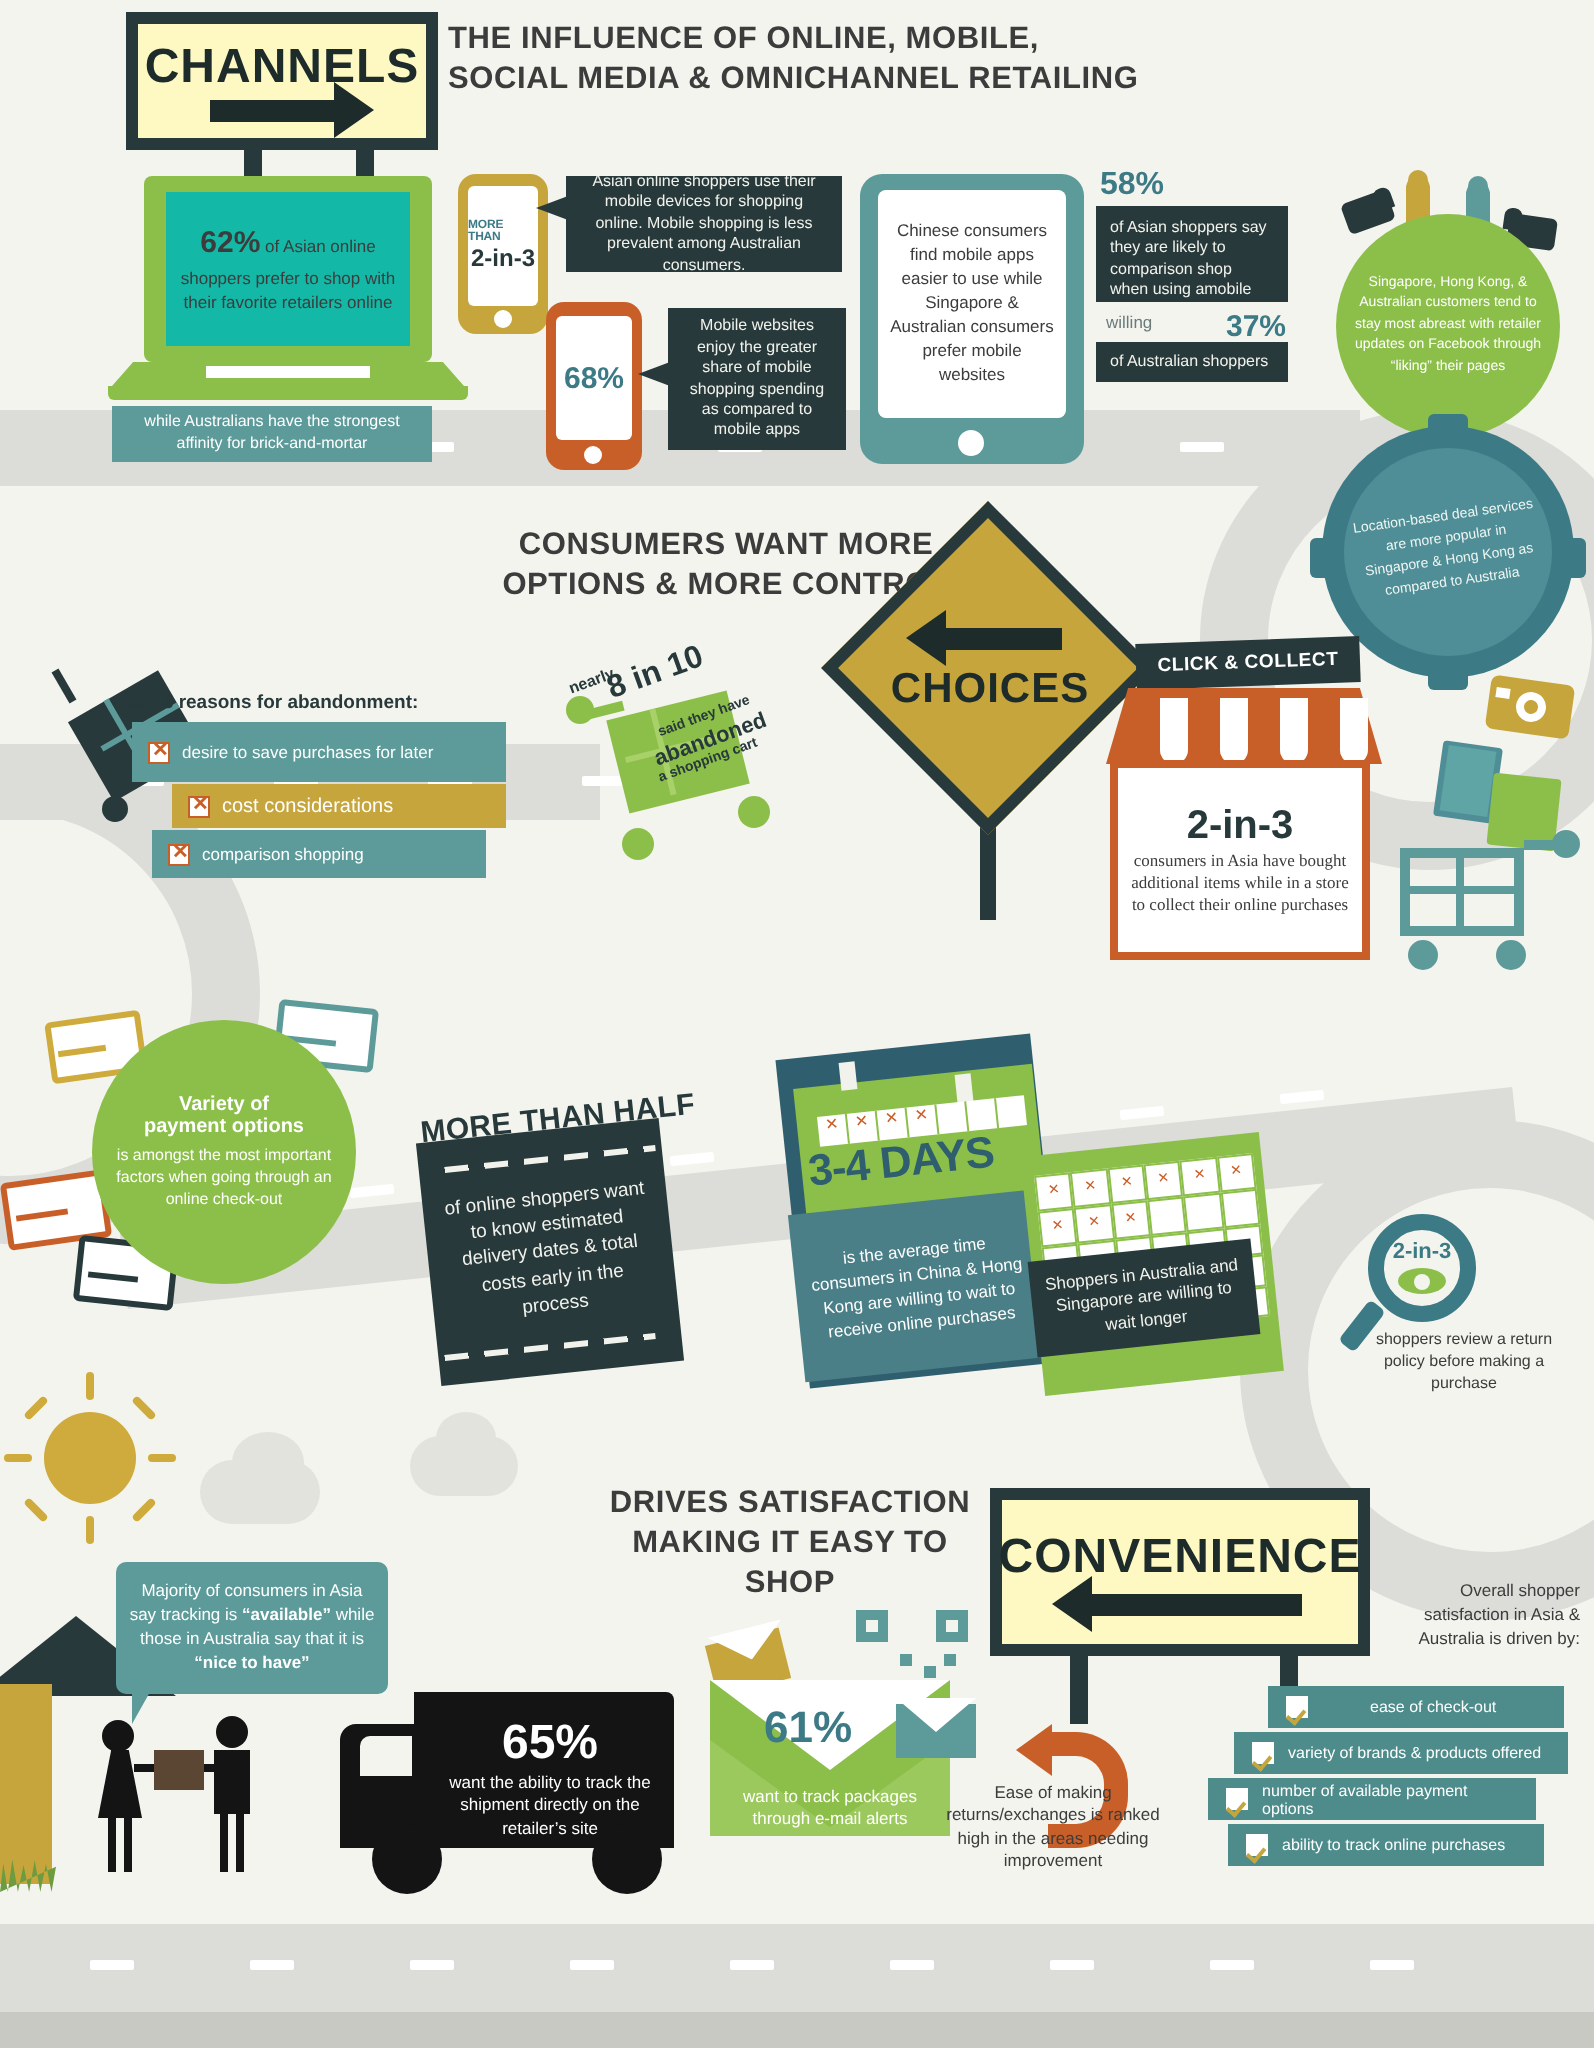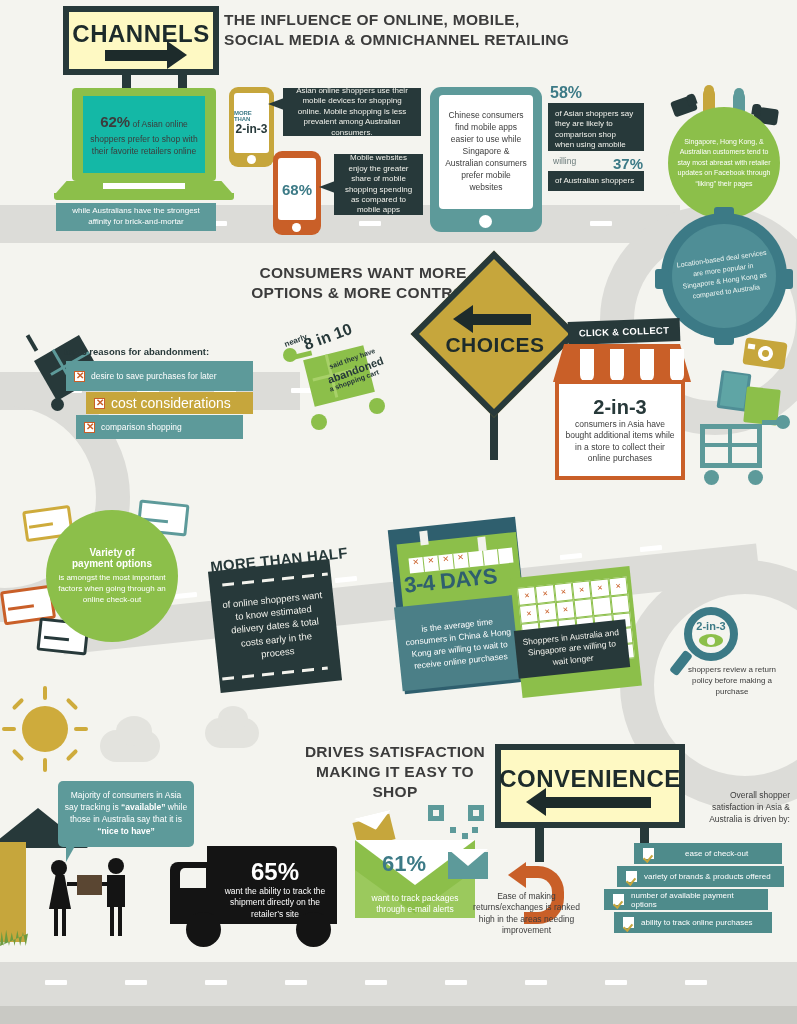--- a/index.html
+++ b/index.html
@@ -185,21 +185,21 @@
     <span>Asian online shoppers use their mobile devices for shopping online. Mobile shopping is less prevalent among Australian consumers.</span>
   </div>
   <div class="abs" style="left:268px;top:98px;width:0;height:0;border-top:6px solid transparent;border-bottom:6px solid transparent;border-right:16px solid #27393a;"></div>
 
   <div class="phone" style="left:273px;top:151px;width:48px;height:84px;background:#c95f28;"></div>
   <div class="phone-screen" style="left:278px;top:158px;width:38px;height:62px;">
     <div class="big-teal" style="font-size:15px;">68%</div>
   </div>
   <div class="phone-dot" style="left:292px;top:223px;"></div>
 
-  <div class="box-dark txtc" style="left:334px;top:154px;width:89px;height:61px;display:flex;align-items:center;">
+  <div class="box-dark txtc" style="left:334px;top:154px;width:89px;height:71px;display:flex;align-items:center;">
     <span>Mobile websites enjoy the greater share of mobile shopping spending as compared to mobile apps</span>
   </div>
   <div class="abs" style="left:319px;top:181px;width:0;height:0;border-top:6px solid transparent;border-bottom:6px solid transparent;border-right:16px solid #27393a;"></div>
 
   <div class="abs" style="left:430px;top:87px;width:112px;height:145px;background:#5d9a9a;border-radius:11px;"></div>
   <div class="abs" style="left:439px;top:95px;width:94px;height:114px;background:#ffffff;border-radius:4px;display:flex;align-items:center;justify-content:center;padding:6px;">
     <span class="txtc" style="font-size:8.5px;line-height:1.4;color:#3c3c3c;">Chinese consumers find mobile apps easier to use while Singapore &amp; Australian consumers prefer mobile websites</span>
   </div>
   <div class="abs" style="left:479px;top:215px;width:13px;height:13px;background:#ffffff;border-radius:50%;"></div>
 
@@ -251,21 +251,21 @@
   <div class="chk-row" style="left:66px;top:361px;width:187px;height:30px;background:#5d9a9a;">
     <span class="xbox">
         <span>✕</span>
       </span>
     <span style="font-size:8.5px;line-height:1.25;">desire to save purchases for later</span>
   </div>
   <div class="chk-row" style="left:86px;top:392px;width:167px;height:22px;background:#c6a63c;">
     <span class="xbox" style="border-color:#c95f28;">
         <span>✕</span>
       </span>
-    <span style="font-size:14px;">cost considerations</span>
+    <span style="font-size:10px;">cost considerations</span>
   </div>
   <div class="chk-row" style="left:76px;top:415px;width:167px;height:24px;background:#5d9a9a;">
     <span class="xbox">
         <span>✕</span>
       </span>
     <span style="font-size:8.5px;">comparison shopping</span>
   </div>
 
   <div class="abs rot-n14" style="left:308px;top:352px;width:62px;height:48px;background:#8cbf4a;"></div>
   <div class="abs rot-n14" style="left:312px;top:372px;width:54px;height:3px;background:#a8d169;"></div>
@@ -291,21 +291,21 @@
   <div class="abs" style="left:568px;top:320px;width:112px;height:23px;background:#27393a;display:flex;align-items:center;justify-content:center;transform:rotate(-2deg);">
     <span style="color:#ffffff;font-size:9.5px;font-weight:bold;letter-spacing:.3px;">CLICK &amp; COLLECT</span>
   </div>
   <div class="abs" style="left:553px;top:344px;width:138px;height:38px;background:#c95f28;clip-path:polygon(8% 0,92% 0,100% 100%,0 100%);"></div>
   <div class="abs" style="left:580px;top:349px;width:14px;height:33px;background:#ffffff;border-radius:0 0 7px 7px;"></div>
   <div class="abs" style="left:610px;top:349px;width:14px;height:33px;background:#ffffff;border-radius:0 0 7px 7px;"></div>
   <div class="abs" style="left:640px;top:349px;width:14px;height:33px;background:#ffffff;border-radius:0 0 7px 7px;"></div>
   <div class="abs" style="left:670px;top:349px;width:14px;height:33px;background:#ffffff;border-radius:0 0 7px 7px;"></div>
   <div class="abs" style="left:555px;top:380px;width:130px;height:100px;background:#ffffff;border:4px solid #c95f28;display:flex;flex-direction:column;align-items:center;justify-content:center;padding:4px;">
     <span style="font-size:20px;font-weight:bold;color:#27393a;">2-in-3</span>
-    <span class="txtc" style="font-size:8.5px;line-height:1.3;color:#3c3c3c;">consumers in Asia have bought additional items while in a store to collect their online purchases</span>
+    <span class="txtc" style="font-size:8.5px;line-height:1.3;color:#3c3c3c;font-family:Liberation Serif, serif;">consumers in Asia have bought additional items while in a store to collect their online purchases</span>
   </div>
 
   <div class="abs rot-8" style="left:744px;top:340px;width:42px;height:27px;background:#c6a63c;border-radius:4px;"></div>
   <div class="abs rot-8" style="left:758px;top:346px;width:15px;height:15px;border:4px solid #ffffff;border-radius:50%;"></div>
   <div class="abs rot-8" style="left:748px;top:344px;width:7px;height:5px;background:#ffffff;"></div>
   <div class="abs rot-8" style="left:719px;top:372px;width:30px;height:38px;background:#4f8e96;border-radius:2px;"></div>
   <div class="abs rot-8" style="left:722px;top:374px;width:24px;height:33px;background:#5fa5a5;"></div>
   <div class="abs rot-6" style="left:745px;top:388px;width:34px;height:36px;background:#8cbf4a;border-radius:2px;"></div>
 
   <div class="abs" style="left:700px;top:424px;width:62px;height:44px;border:5px solid #5d9a9a;"></div>

